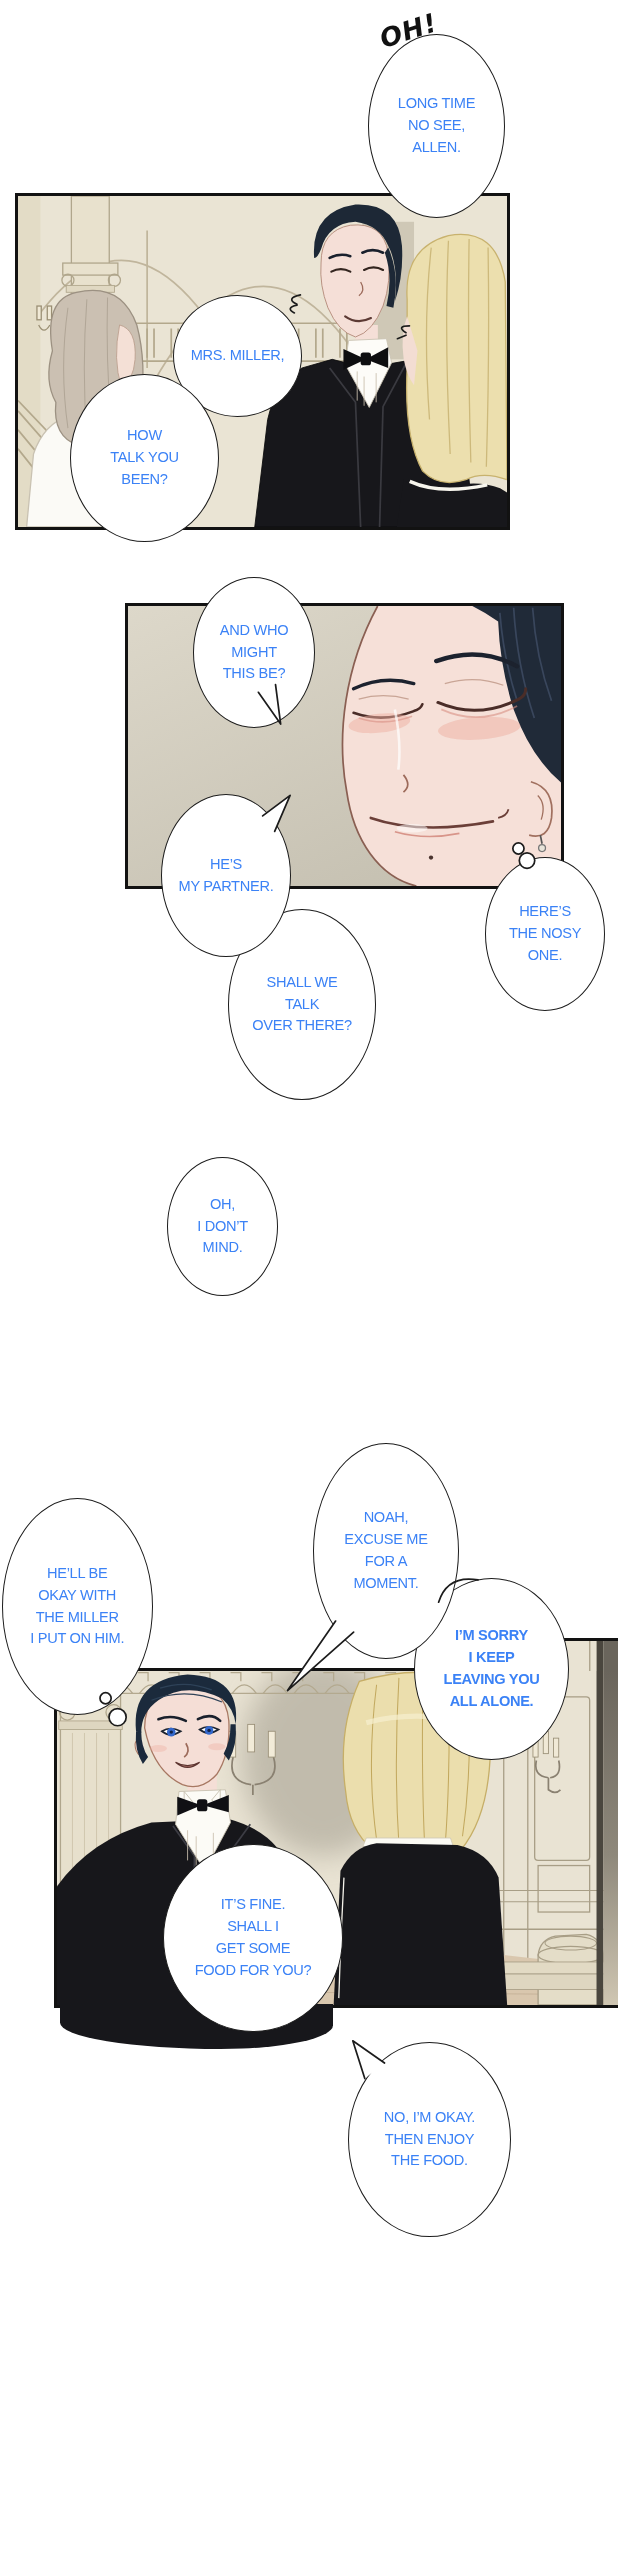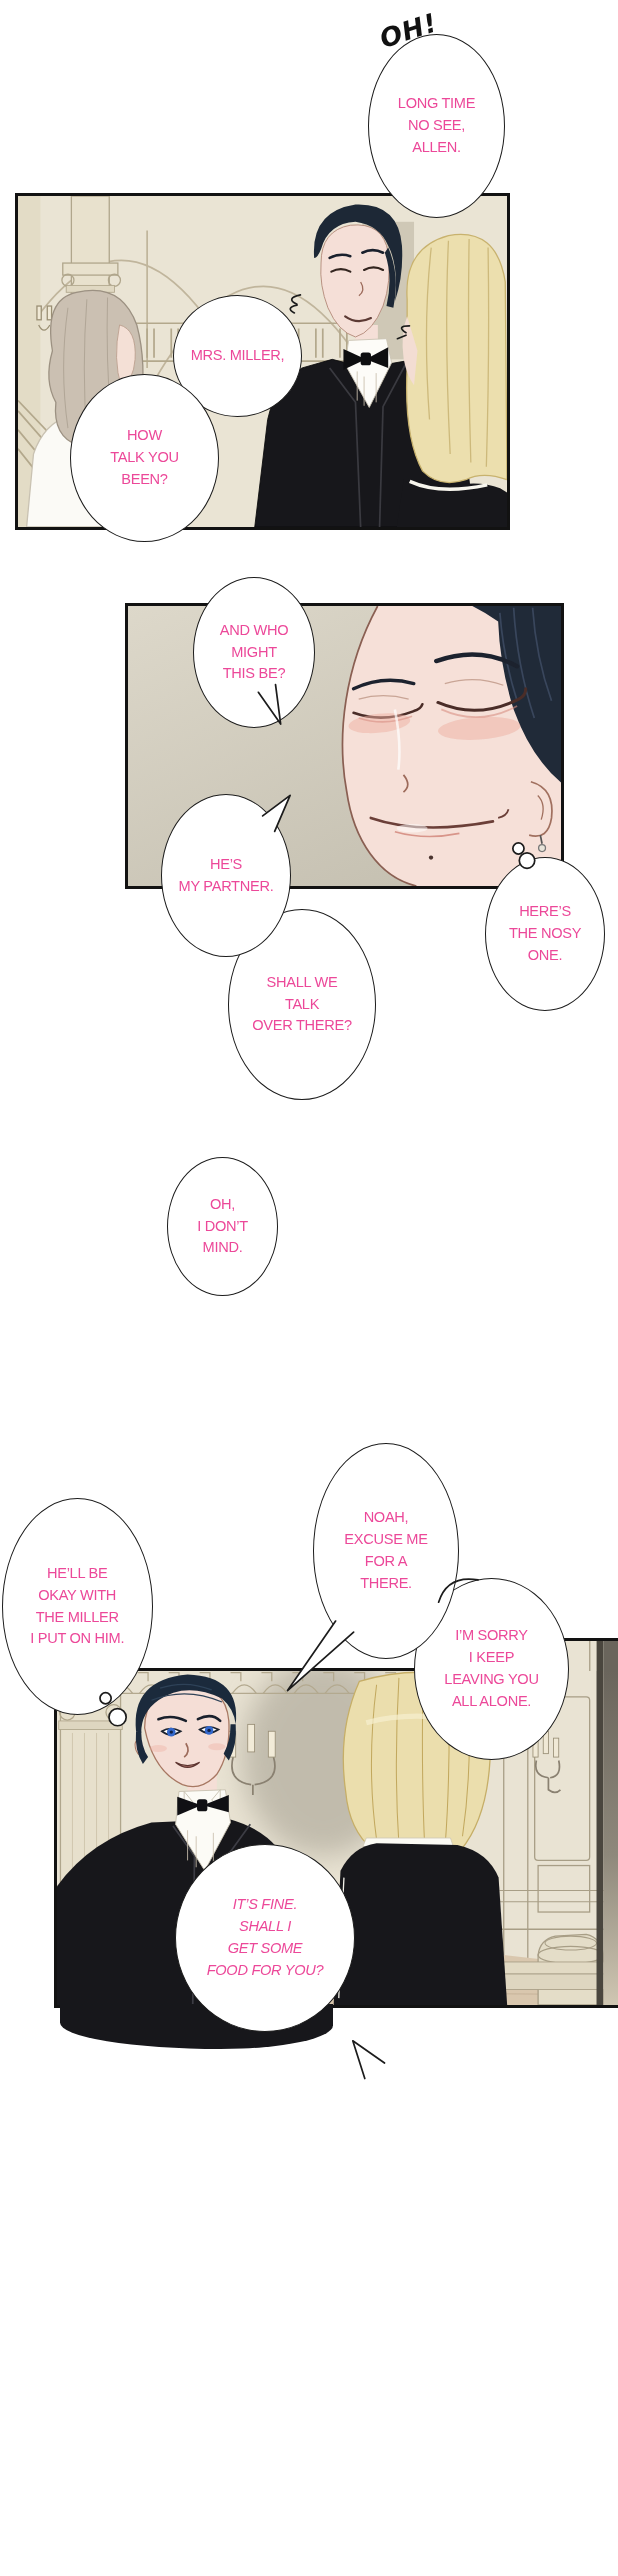--- a/index.html
+++ b/index.html
@@ -2,34 +2,34 @@
 <html style="font-size:13.7px"><head>
 <meta charset="utf-8">
 <style>
   html,body{margin:0;padding:0;background:#fff;}
   #comic{position:relative;width:618px;height:2576px;background:#ffffff;overflow:hidden;
          font-family:"Liberation Sans",sans-serif;}
   .panel{position:absolute;box-sizing:border-box;border:3.4px solid #121212;background:#eae4d4;z-index:1;}
   .panel svg{position:absolute;left:0;top:0;width:100%;height:100%;}
   .bubble{position:absolute;background:#fff;border:1.7px solid #1c1c1c;border-radius:50%;
           display:flex;align-items:center;justify-content:center;text-align:center;
-          font-size:14.6px;line-height:1.5;letter-spacing:-0.3px;color:#ec4899;
+          font-size:14.6px;line-height:1.5;letter-spacing:-0.3px;color:#3b82f6;
           white-space:pre-line;z-index:6;}
   #b-long-time{left:368px;top:34px;width:135px;height:182px;}
   #b-mrs-miller{left:173px;top:295px;width:127px;height:120px;}
   #b-how-been{left:70px;top:374px;width:147px;height:166px;}
   #b-and-who{left:193px;top:577px;width:120px;height:149px;}
   #b-hes-partner{left:161px;top:794px;width:128px;height:161px;z-index:7;text-align:center;}
   #b-heres-nosy{left:485px;top:857px;width:118px;height:152px;}
   #b-shall-we{left:228px;top:909px;width:146px;height:189px;}
   #b-dont-mind{left:167px;top:1157px;width:109px;height:137px;}
   #b-noah-excuse{left:313px;top:1443px;width:144px;height:214px;z-index:7;}
   #b-hell-okay{left:1.7px;top:1498px;width:149px;height:215px;}
-  #b-im-sorry{left:414px;top:1578px;width:153px;height:180px;}
-  #b-its-fine{left:175px;top:1844px;width:178px;height:186px;font-style:italic;}
+  #b-im-sorry{left:414px;top:1578px;width:153px;height:180px;font-weight:bold;}
+  #b-its-fine{left:163px;top:1844px;width:178px;height:186px;}
   #b-no-okay{left:348px;top:2042px;width:161px;height:193px;}
   #oh-text{position:absolute;left:379px;top:13.7px;width:69px;z-index:8;
            font-family:"DejaVu Sans",sans-serif;font-weight:bold;font-style:italic;
            font-size:26px;color:#111;transform:rotate(-18deg);letter-spacing:0.9px;}
   #panel-1{left:14.6px;top:193px;width:495px;height:337px;}
   #panel-2{left:125px;top:603px;width:439px;height:286px;background:#d8d3c5;}
   #panel-3{left:54px;top:1671px;width:564px;height:337px;border:none;border-left:3.4px solid #121212;
            border-bottom:3.4px solid #121212;background:#e9e3d3;}
   #panel-3-topstrip{position:absolute;left:54px;top:1668px;width:510px;height:3.4px;background:#121212;z-index:1;}
   #panel-3-ext{position:absolute;left:511px;top:1638px;width:107px;height:33px;box-sizing:border-box;
@@ -268,33 +268,36 @@
 ONE.</div>
   <div class="bubble" id="b-shall-we">SHALL WE
 TALK
 OVER THERE?</div>
   <div class="bubble" id="b-dont-mind">OH,
 I DON’T
 MIND.</div>
   <div class="bubble" id="b-noah-excuse">NOAH,
 EXCUSE ME
 FOR A
-THERE.</div>
+MOMENT.</div>
   <div class="bubble" id="b-hell-okay">HE’LL BE
 OKAY WITH
 THE MILLER
 I PUT ON HIM.</div>
   <div class="bubble" id="b-im-sorry">I’M SORRY
 I KEEP
 LEAVING YOU
 ALL ALONE.</div>
   <div class="bubble" id="b-its-fine">IT’S FINE.
 SHALL I
 GET SOME
 FOOD FOR YOU?</div>
+  <div class="bubble" id="b-no-okay">NO, I’M OKAY.
+THEN ENJOY
+THE FOOD.</div>
 
   <svg id="overlay" viewBox="0 0 720 3000">
     <g stroke="#1c1c1c" stroke-width="2" stroke-linejoin="round" stroke-linecap="round">
       <path d="M 301 806 L 327 843 L 321 797" fill="#ffffff"></path>
       <path d="M 306 950 L 338 926 L 320 968" fill="#ffffff"></path>
       <path d="M 391 1888 L 335 1969 L 412 1901" fill="#ffffff"></path>
       <path d="M 425 2421 L 411 2377 L 448 2403" fill="#ffffff"></path>
       <path d="M 350 343 q -18 4 -4 11 M 346 355 q -14 3 -3 9" fill="none"></path>
       <path d="M 477 379 q -16 0 -4 8 M 473 390 l -10 4" fill="none"></path>
       <path d="M 557 1840 q -36 -6 -46 26" fill="none"></path>

